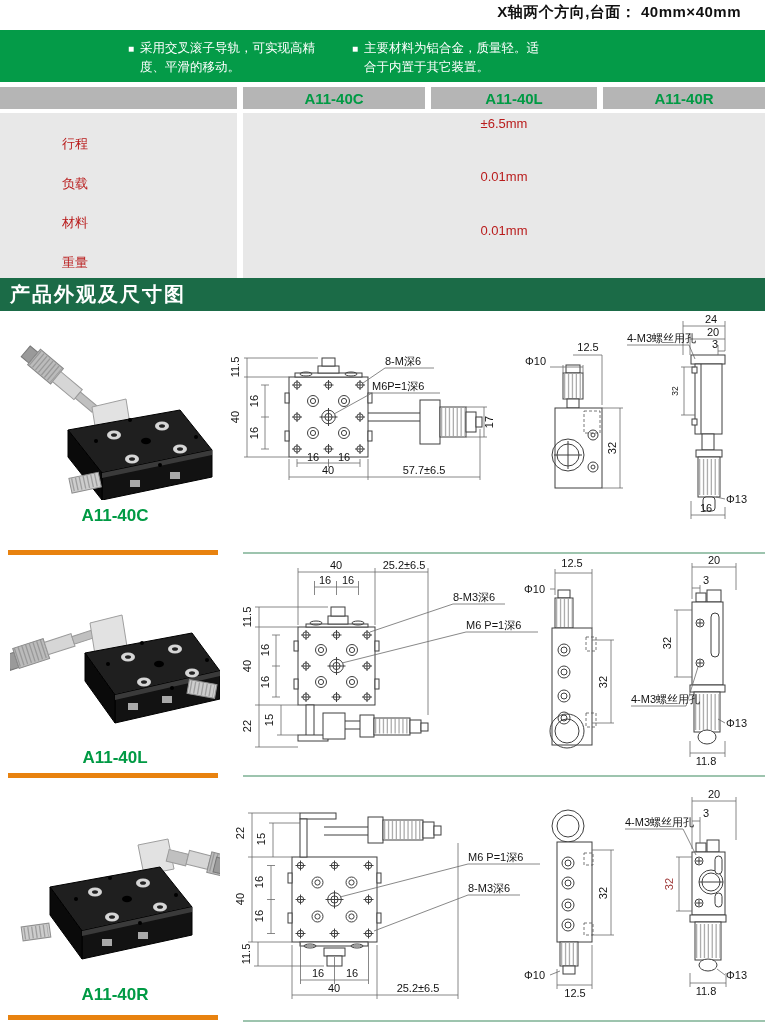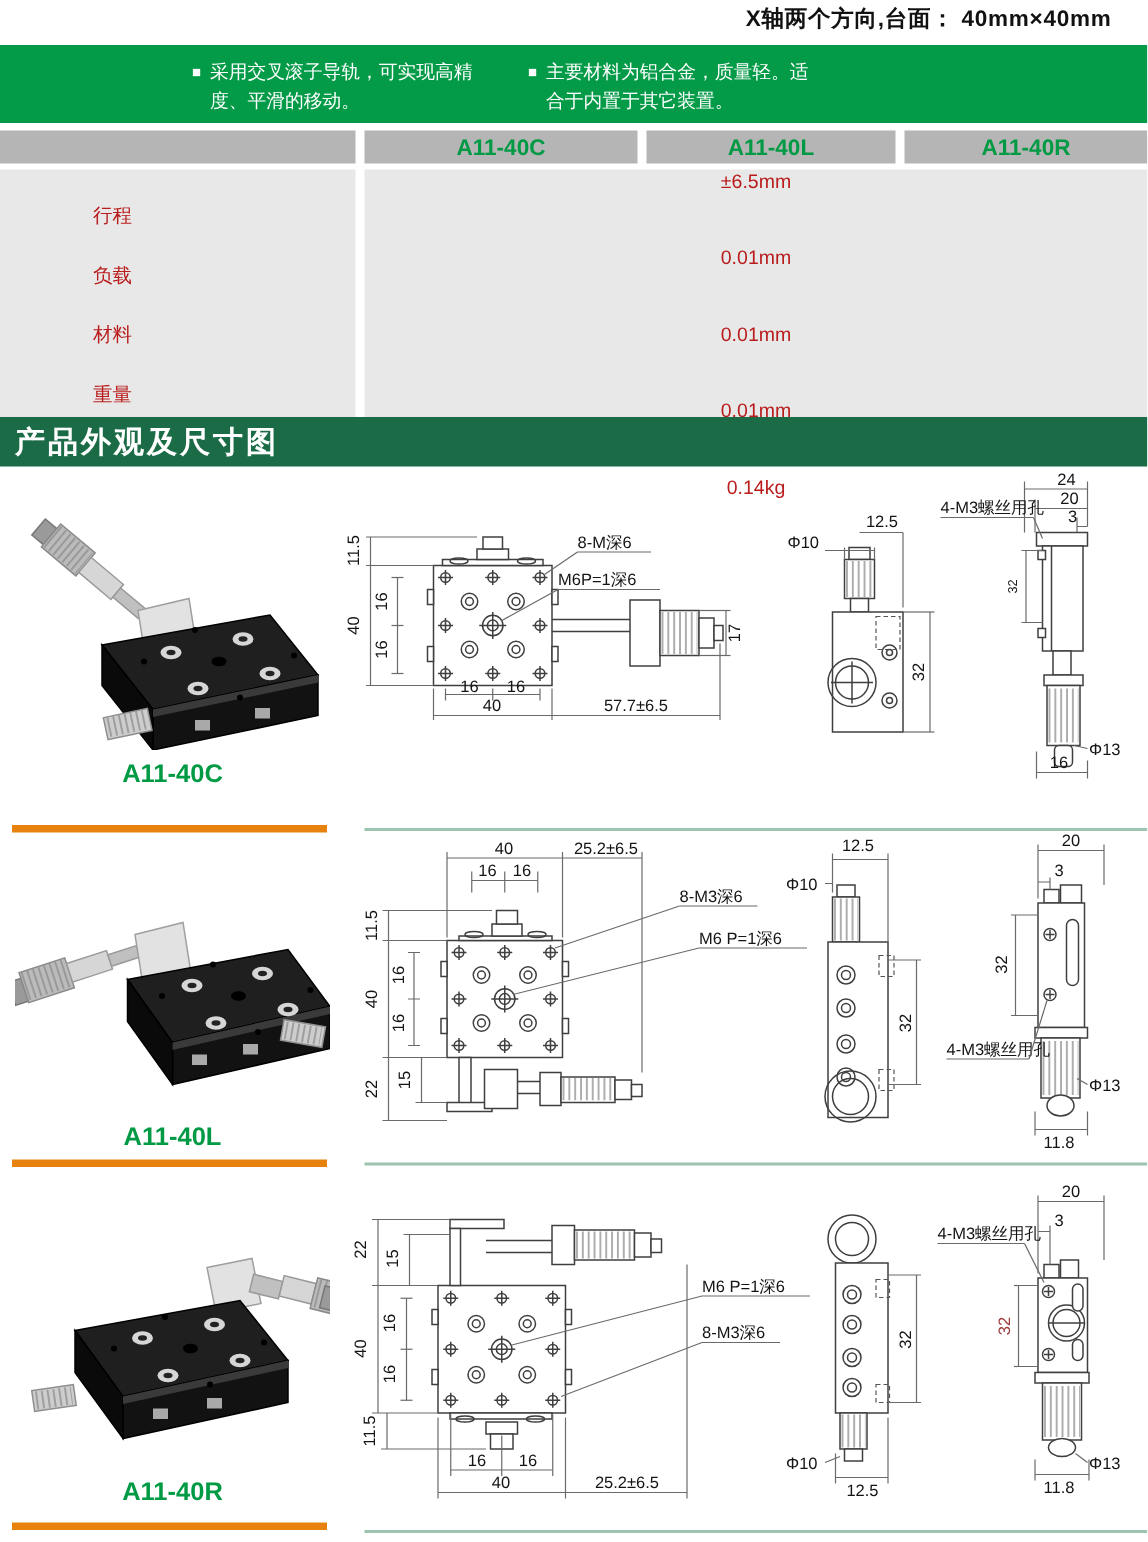--- a/index.html
+++ b/index.html
@@ -90,21 +90,20 @@
     <div>行程</div>
     <div>负载</div>
     <div>材料</div>
     <div>重量</div>
   </div>
   <div class="abs tblock tvalues">
     <div>±6.5mm</div>
     <div>0.01mm</div>
     <div>0.01mm</div>
     <div>0.01mm</div>
-    <div>0.14kg</div>
   </div>
 
   <div class="abs section-bar">
     <span>产品外观及尺寸图</span>
   </div>
 
   <svg class="abs" style="left:10px;top:325px" width="210" height="175">
     <g transform="rotate(40 60 70)">
       <rect x="-2" y="58" width="10" height="14" fill="#9A9A9A" stroke="#777"></rect>
       <rect x="8" y="54" width="30" height="20" fill="#BBBBBB" stroke="#8A8A8A"></rect>

